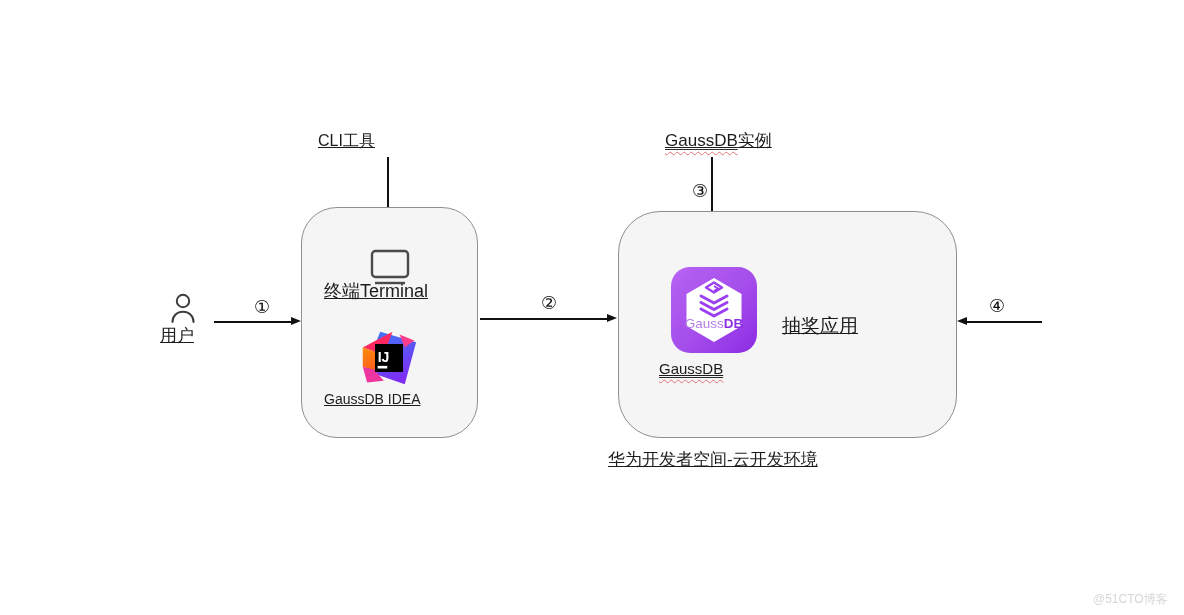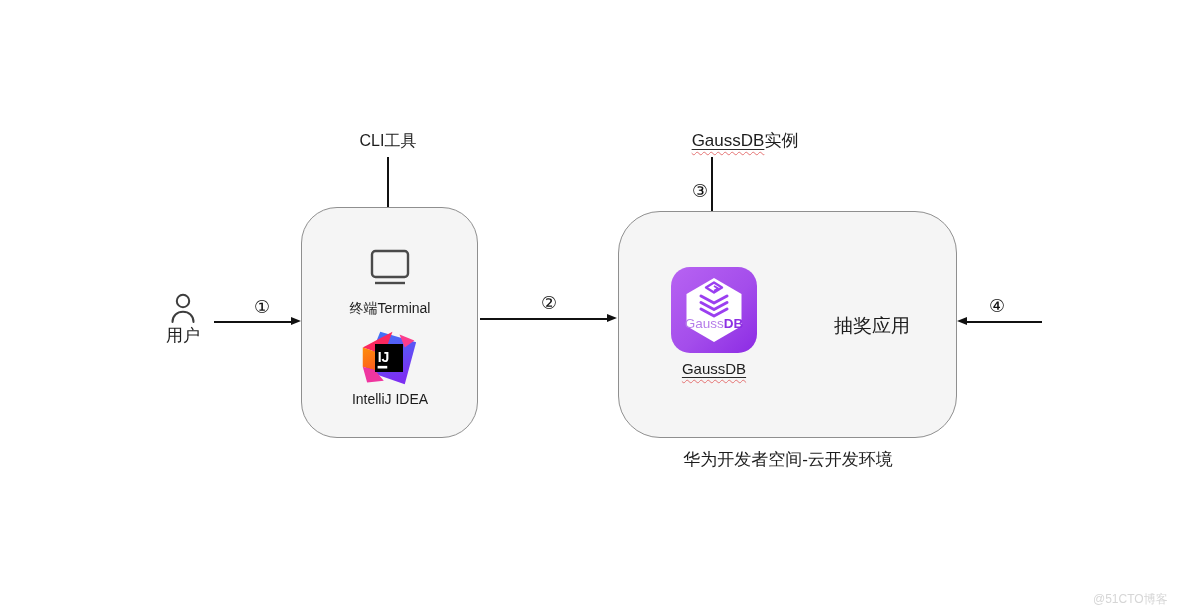--- a/index.html
+++ b/index.html
@@ -3,21 +3,21 @@
 <meta charset="utf-8">
 <style>
   html,body { margin:0; padding:0; background:#ffffff; }
   .stage {
     position:relative; width:1184px; height:615px; margin:0 auto;
     background:#ffffff; overflow:hidden;
     font-family:"Liberation Sans","DejaVu Sans",sans-serif;
     color:#1c1c1c;
   }
   .abs { position:absolute; }
-  .txt { color:#1c1c1c; text-align:center; line-height:1.25; }
+  .txt { color:#1c1c1c; text-align:left; line-height:1.25;text-decoration:underline; }
 
   
   .node-box {
     position:absolute; background:#f5f5f5; border:1.6px solid #8f8f8f;
     box-sizing:border-box;
   }
   .box-local { left:301px; top:207px; width:177px; height:231px; border-radius:36px; }
   .box-cloud { left:618px; top:211px; width:339px; height:227px; border-radius:42px; }
 
   
@@ -71,21 +71,21 @@
     <div class="aline" style="left:387px; top:157px; width:1.5px; height:61px;"></div>
     <div class="ah ah-down" style="left:383.5px; top:217px;"></div>
   </div>
 
   <div class="node-box box-local"></div>
 
   <svg class="abs" style="left:368px; top:248px;" width="44" height="40" viewBox="0 0 44 40">
     <rect x="4" y="3" width="36" height="26" rx="3.5" fill="none" stroke="#4a4a4a" stroke-width="2.4"></rect>
     <line x1="7" y1="35" x2="37" y2="35" stroke="#4a4a4a" stroke-width="2.4"></line>
   </svg>
-  <div class="abs txt" style="left:324px; top:300px; width:132px; font-size:14px;">终端Terminal</div>
+  <div class="abs txt" style="left:324px; top:280px; width:132px; font-size:18px;">终端Terminal</div>
 
   <svg class="abs" style="left:361px; top:329px;" width="56" height="58" viewBox="0 0 64 64">
     <defs>
       <linearGradient id="ijBlue" x1="0" y1="0" x2="0.35" y2="1">
         <stop offset="0" stop-color="#3a7bf8"></stop>
           <stop offset="1" stop-color="#7c2ff2"></stop>
       </linearGradient>
       <linearGradient id="ijOrange" x1="0" y1="0" x2="0.4" y2="1">
         <stop offset="0" stop-color="#fe8e09"></stop>
           <stop offset="1" stop-color="#fd5f1d"></stop>
@@ -93,21 +93,21 @@
     </defs>
     <polygon points="22,2 63,14 50,62 4,46" fill="url(#ijBlue)"></polygon>
     <polygon points="44,5 61,12 50,20" fill="#fb3d8c"></polygon>
     <polygon points="2,20 36,2 26,28" fill="#fb295f"></polygon>
     <polygon points="2,20 26,28 16,46 2,42" fill="url(#ijOrange)"></polygon>
     <polygon points="16,46 2,42 7,60 26,58" fill="#ef36a0"></polygon>
     <rect x="16" y="16" width="32" height="32" fill="#000000"></rect>
     <text x="19" y="37" font-size="16" font-weight="bold" fill="#ffffff" font-family="Liberation Sans, DejaVu Sans, sans-serif">IJ</text>
     <rect x="19" y="41" width="11" height="3" fill="#ffffff"></rect>
   </svg>
-  <div class="abs txt" style="left:324px; top:391px; width:132px; font-size:14px;">IntelliJ IDEA</div>
+  <div class="abs txt" style="left:324px; top:391px; width:132px; font-size:14px;">GaussDB IDEA</div>
 
 
   <div>
     <div class="aline" style="left:480px; top:318px; width:128px; height:1.5px;"></div>
     <div class="ah ah-right" style="left:607px; top:314px;"></div>
     <div class="badge" style="left:538px; top:292px;">②</div>
   </div>
 
   <div class="abs txt" style="left:665px; top:130px; width:160px; font-size:17px;">
     <span class="squiggle"><span class="link-underline">GaussDB</span></span><span>实例</span>

